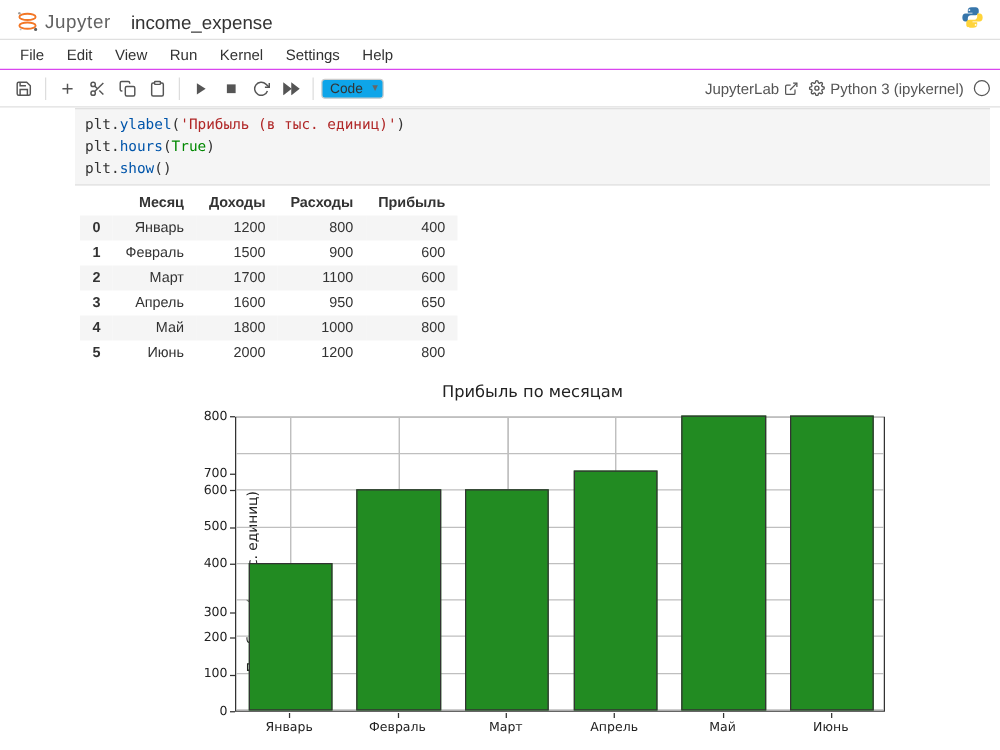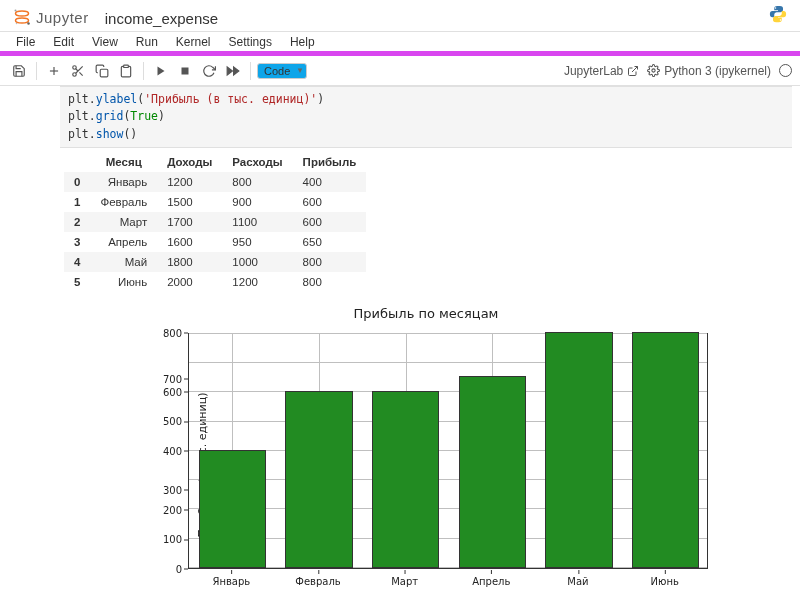--- a/index.html
+++ b/index.html
@@ -5,38 +5,38 @@
 *{box-sizing:border-box;margin:0;padding:0}
 body{font-family:-apple-system,BlinkMacSystemFont,"Segoe UI",Helvetica,Arial,sans-serif;font-size:13px;color:#333;background:#fff;width:800px;height:600px;overflow:hidden}
 .header{display:flex;align-items:flex-end;padding:4px 12px;border-bottom:1px solid #e0e0e0;height:32px}
 .logo{display:flex;align-items:center;gap:4px}
 .logo-icon{width:20px;height:20px}
 .logo-text{font-size:15px;color:#616161;letter-spacing:0.5px}
 .notebook-name{margin-left:16px;font-size:15px;color:#333}
 .checkpoint{margin-left:10px;font-size:12px;color:#757575}
 .header-right{margin-left:auto}
 .python-logo{width:20px;height:20px}
-.menubar{display:flex;gap:2px;padding:2px 8px;font-size:12px;border-bottom:5px solid #d946ef;height:24px;align-items:center}
+.menubar{display:flex;gap:2px;padding:2px 8px;font-size:12px;border-bottom:1px solid #d946ef;height:24px;align-items:center}
 .menu-item{padding:2px 8px;cursor:pointer;border-radius:2px}
 .toolbar{display:flex;align-items:center;gap:2px;padding:4px 8px;border-bottom:1px solid #e0e0e0;height:30px;font-size:12px}
 .tb-btn{width:22px;height:22px;display:flex;align-items:center;justify-content:center;cursor:pointer;border-radius:3px;color:#555}
 .tb-sep{width:1px;height:18px;background:#ddd;margin:0 4px}
 .cell-type{border:1px solid #ccc;border-radius:3px;padding:1px 16px 1px 6px;font-size:11px;background:#0ea5e9;position:relative;cursor:pointer}
 .cell-type::after{content:"▾";position:absolute;right:4px;top:1px;font-size:9px;color:#666}
 .tb-right{margin-left:auto;display:flex;align-items:center;gap:8px;color:#555;font-size:12px}
 .tb-right-item{display:flex;align-items:center;gap:4px;cursor:pointer}
 .kernel-indicator{width:13px;height:13px;border:1.5px solid #555;border-radius:50%}
 .content{padding:0 8px 8px 60px;overflow:auto;height:514px}
 .code-cell{background:#f5f5f5;border:1px solid #e0e0e0;border-left:none;border-right:none;padding:4px 8px;font-family:Menlo,Monaco,Consolas,monospace;font-size:11.5px;line-height:1.5;color:#333;white-space:pre}
 .cm-prop{color:#0055aa}
 .cm-str{color:#b02727}
 .cm-bool{color:#008800}
 .output-text{font-family:Menlo,Monaco,Consolas,monospace;font-size:11.5px;padding:3px 6px;color:#333}
 .df{border-collapse:collapse;font-size:11.5px;margin:4px 0 10px 4px}
-.df th,.df td{padding:4px 10px;}
+.df th,.df td{padding:4px 10px;text-align:right}
 .df th{font-weight:600}
 .df tbody tr:nth-child(odd){background:#f5f5f5}
 .df td.idx,.df th.idx{font-weight:600;text-align:right}
 .chart-wrap{padding:4px 0}
 .chart-title{text-align:center;font-size:13px;color:#222;margin-bottom:4px;font-family:"DejaVu Sans",Arial,sans-serif}
 .plot{position:relative;width:600px;height:280px;margin:0 auto}
 .plot-area{position:absolute;left:62px;top:8px;right:18px;bottom:36px;border:1px solid #333}
 .grid-h{position:absolute;left:0;right:0;height:1px;background:#bfbfbf}
 .grid-v{position:absolute;top:0;bottom:0;width:1px;background:#bfbfbf}
 .ytick{position:absolute;left:0;width:56px;text-align:right;font-size:10px;color:#222;transform:translateY(-50%);font-family:"DejaVu Sans",Arial,sans-serif}
@@ -158,21 +158,21 @@
           <path d="M19.4 15a1.65 1.65 0 0 0 .33 1.82l.06.06a2 2 0 1 1-2.83 2.83l-.06-.06a1.65 1.65 0 0 0-1.82-.33 1.65 1.65 0 0 0-1 1.51V21a2 2 0 0 1-4 0v-.09a1.65 1.65 0 0 0-1-1.51 1.65 1.65 0 0 0-1.82.33l-.06.06a2 2 0 1 1-2.83-2.83l.06-.06a1.65 1.65 0 0 0 .33-1.82 1.65 1.65 0 0 0-1.51-1H3a2 2 0 0 1 0-4h.09a1.65 1.65 0 0 0 1.51-1 1.65 1.65 0 0 0-.33-1.82l-.06-.06a2 2 0 1 1 2.83-2.83l.06.06a1.65 1.65 0 0 0 1.82.33h0a1.65 1.65 0 0 0 1-1.51V3a2 2 0 0 1 4 0v.09a1.65 1.65 0 0 0 1 1.51h0a1.65 1.65 0 0 0 1.82-.33l.06-.06a2 2 0 1 1 2.83 2.83l-.06.06a1.65 1.65 0 0 0-.33 1.82v0a1.65 1.65 0 0 0 1.51 1H21a2 2 0 0 1 0 4h-.09a1.65 1.65 0 0 0-1.51 1z"></path>
         </svg>
       <span>Python 3 (ipykernel)</span>
     </div>
     <div class="kernel-indicator"></div>
   </div>
 </div>
 
 <div class="content">
   <div class="code-cell"><span>plt.</span><span class="cm-prop">ylabel</span><span>(</span><span class="cm-str">'Прибыль (в тыс. единиц)'</span><span>)</span>
-<span>plt.</span><span class="cm-prop">grid</span><span>(</span><span class="cm-bool">True</span><span>)</span>
+<span>plt.</span><span class="cm-prop">hours</span><span>(</span><span class="cm-bool">True</span><span>)</span>
 <span>plt.</span><span class="cm-prop">show</span><span>()</span></div>
 
 
   <table class="df">
     <thead>
         <tr id="df-head">
           <th class="idx"></th>
           <th>Месяц</th>
           <th>Доходы</th>
           <th>Расходы</th>

